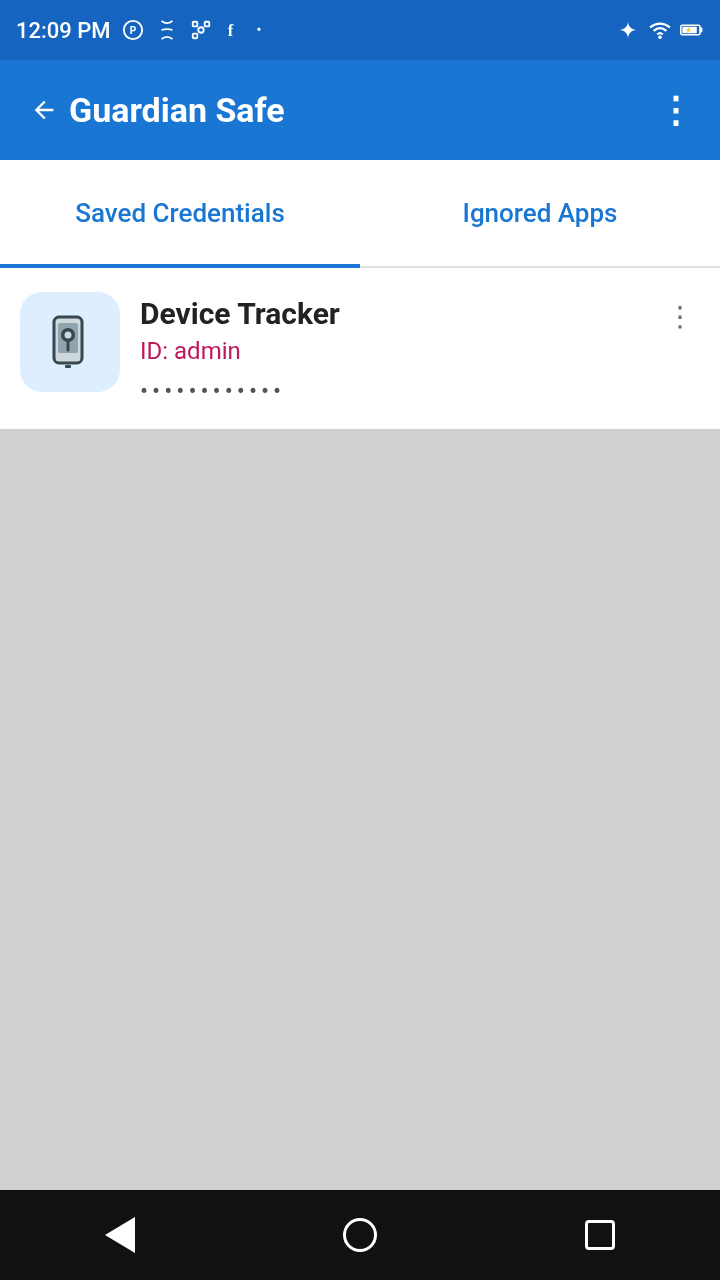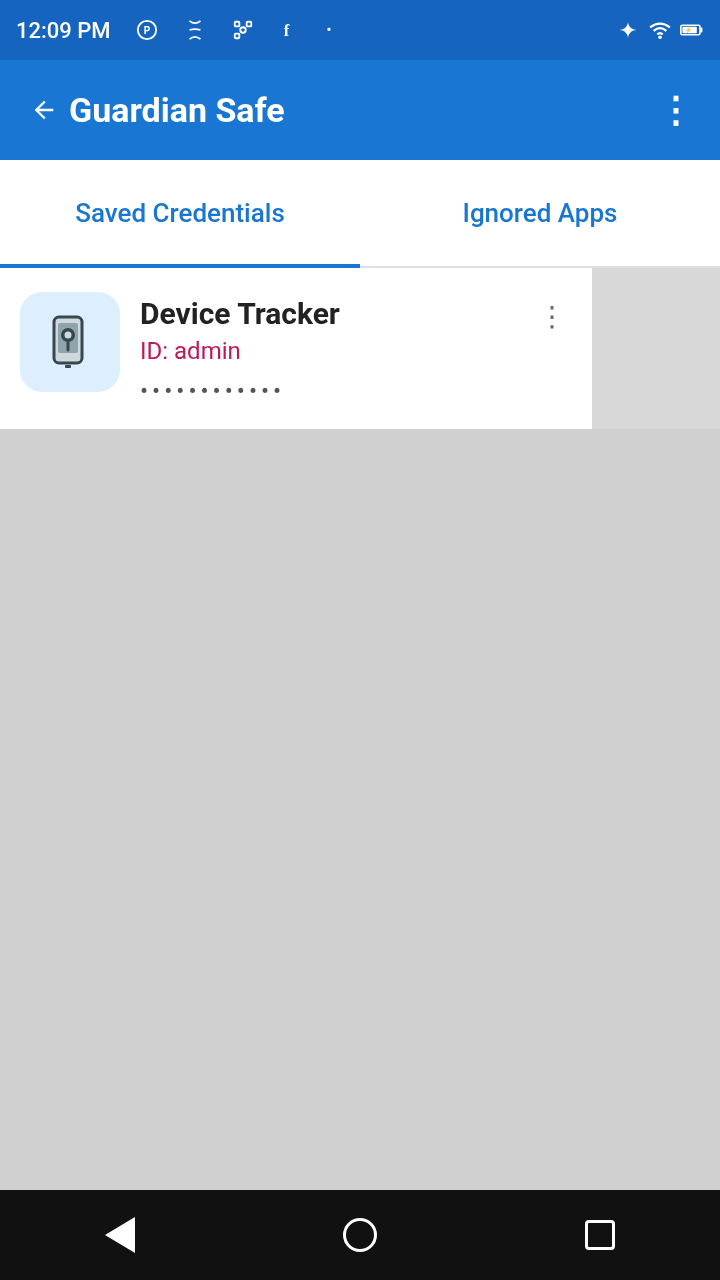--- a/index.html
+++ b/index.html
@@ -22,21 +22,21 @@
       align-items: center;
       justify-content: space-between;
       padding: 0 16px;
       color: white;
       font-size: 22px;
       font-weight: 500;
     }
     .status-bar-left {
       display: flex;
       align-items: center;
-      gap: 24px;
+      gap: 10px;
     }
     .status-bar-right {
       display: flex;
       align-items: center;
       gap: 8px;
     }
     .status-icon {
       width: 24px;
       height: 24px;
       display: flex;
@@ -114,21 +114,21 @@
     
     .content-area {
       width: 720px;
       background: #d8d8d8;
       min-height: 1030px;
       position: relative;
     }
 
     
     .credential-card {
-      width: 592px;
+      width: 720px;
       background: white;
       padding: 24px 20px 24px 20px;
       display: flex;
       align-items: flex-start;
       position: relative;
       z-index: 1;
     }
     .app-icon-container {
       width: 100px;
       height: 100px;

